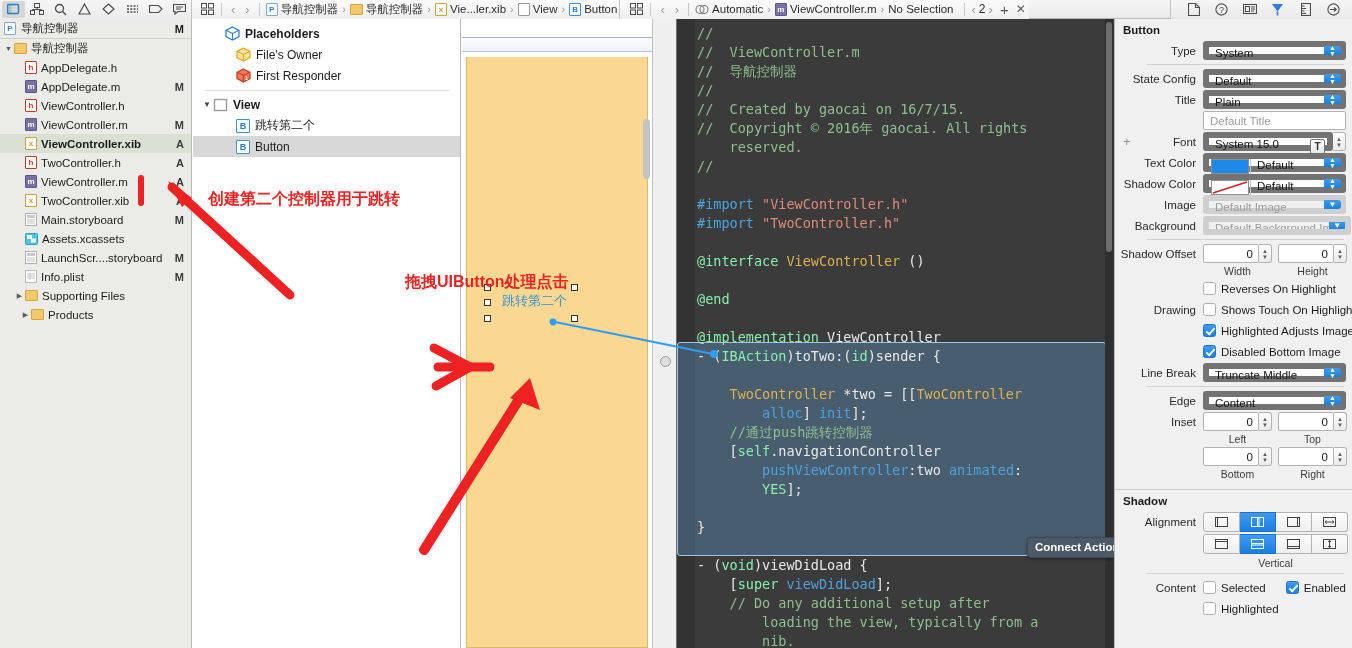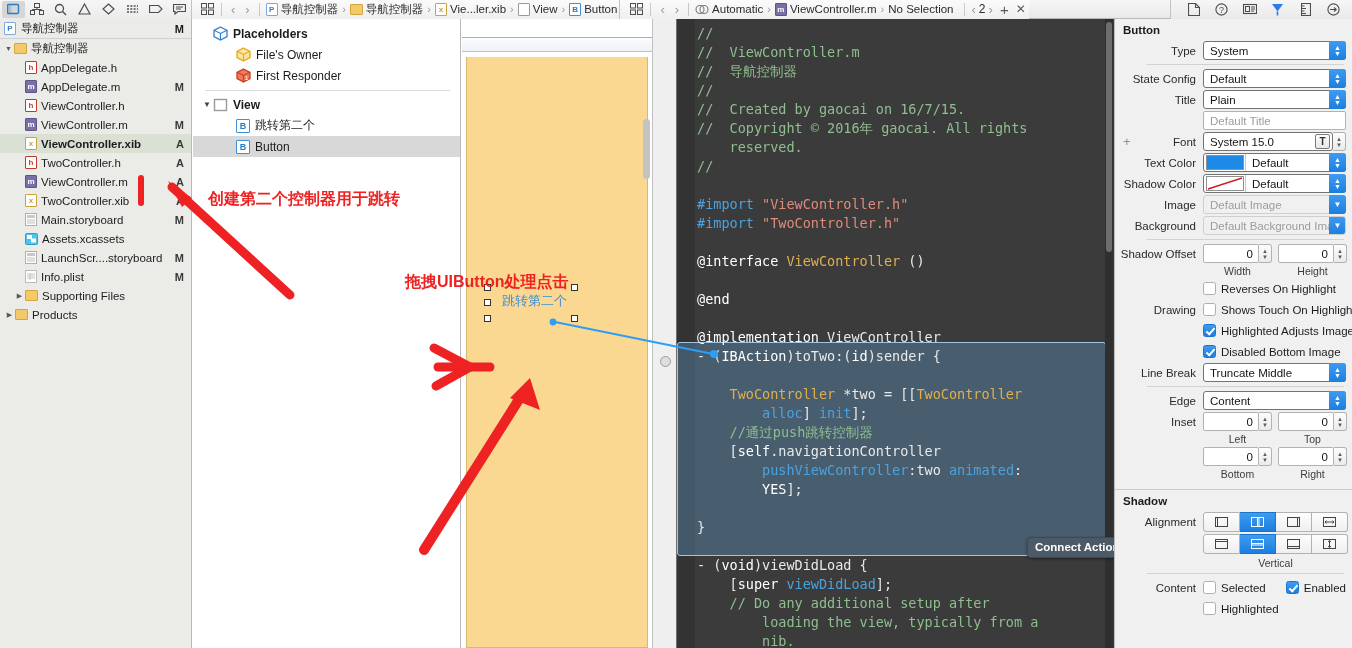--- a/index.html
+++ b/index.html
@@ -136,21 +136,21 @@
     background: #333333; }
   .code { position: absolute; left: 20px; top: 5px; width: 420px;
     white-space: pre-wrap; color: #e0e0e0; }
   .ed-scroll { position: absolute; right: 1px; top: 0px; width: 8px; height: 629px;
     background: #2f2f2f; }
   .ed-scroll i { position: absolute; left: 1px; top: 3px; width: 6px; height: 230px;
     background: #6d6d6d; border-radius: 3px; display: block; }
   .c-cmt  { color: #8fbf8f; }
   .c-pre  { color: #4aa3e0; }
   .c-str  { color: #e08b7a; }
-  .c-kw   { color: #ffffff; }
+  .c-kw   { color: #86efac; }
   .c-type { color: #e0b050; }
   .c-txt  { color: #e9e9e9; }
   .c-sel  { color: #4aa3e0; }
 
   .drop-highlight {
     position: absolute; left: 0px; top: 323px; width: 429px; height: 214px;
     background: rgba(90,140,180,0.42);
     border: 1px solid #9fc4e4; border-radius: 3px;
     pointer-events: none;
   }
@@ -175,22 +175,22 @@
     font-size: 11.5px; overflow: hidden;
   }
   .ins-title { font-weight: bold; font-size: 11.5px; padding: 5px 0 4px 8px; }
   .ins-row { display: flex; align-items: center; min-height: 21px; padding: 1px 0 1px 0; }
   .ins-lbl { width: 88px; text-align: right; padding-right: 7px; color: #2a2a2a;
     flex: 0 0 auto; font-size: 11.5px; }
   .ins-ctl { flex: 1 1 auto; display: flex; align-items: center; }
   .hr { height: 1px; background: #d2d2d2; margin: 3px 8px 3px 32px; }
 
   .popup {
-    height: 19px; background: #fff; border: 1px solid #737373; border-radius: 3px;
-    display: flex; align-items: center; padding-left: 6px; font-size: 11.5px;
+    height: 19px; background: #fff; border: 6px solid #737373; border-radius: 3px;
+    display: flex; align-items: flex-start; padding-left: 6px; font-size: 11.5px;
     flex: 1 1 auto; position: relative; color: #141414;
   }
   .popup.dim { background: #f0f0f0; border-color: #cfcfcf; color: #9c9c9c; }
   .popup .arrows {
     position: absolute; right: -1px; top: -1px; bottom: -1px; width: 17px;
     background: linear-gradient(#3f9bf0, #1b7fe0);
     border-radius: 0 3px 3px 0; color: #fff;
     display: flex; flex-direction: column; align-items: center; justify-content: center;
     line-height: 6px; font-size: 7px;
   }
@@ -520,32 +520,32 @@
           </span>
           <span class="nm">Info.plist</span>
           <span class="st">M</span>
         </div>
         <div class="nav-row" style="padding-left: 14px;">
           <span class="tw">▶</span>
           <span class="ico-folder" style="flex: 0 0 auto; display: inline-flex; align-items: center;"></span>
           <span class="nm">Supporting Files</span>
           <span class="st"></span>
         </div>
-        <div class="nav-row" style="padding-left: 4px;">
+        <div class="nav-row" style="padding-left: 20px;">
           <span class="tw">▶</span>
           <span class="ico-folder" style="flex: 0 0 auto; display: inline-flex; align-items: center;"></span>
           <span class="nm">Products</span>
           <span class="st"></span>
         </div>
       </div>
   </div>
 
   <div class="outline">
     <div id="ol-list" style="padding-top:4px">
-        <div class="ol-row bold" style="padding-left: 8px; align-items: center;">
+        <div class="ol-row bold" style="padding-left: 20px; align-items: center;">
           <span class="tw"></span>
           <span class="cube" style="flex: 0 0 auto; display: inline-flex; align-items: center;">
             <svg width="15" height="15" viewBox="0 0 15 15">
               <path d="M7.5 1L14 4.3v6.4L7.5 14 1 10.7V4.3z" fill="#fff" stroke="#2f7fd0" stroke-width="1.3"></path>
               <path d="M1 4.3l6.5 3.2 6.5-3.2M7.5 7.5V14" fill="none" stroke="#2f7fd0" stroke-width="1.1"></path>
             </svg>
           </span>
           <span class="lbl">Placeholders</span>
         </div>
         <div class="ol-row" style="padding-left: 31px;">

